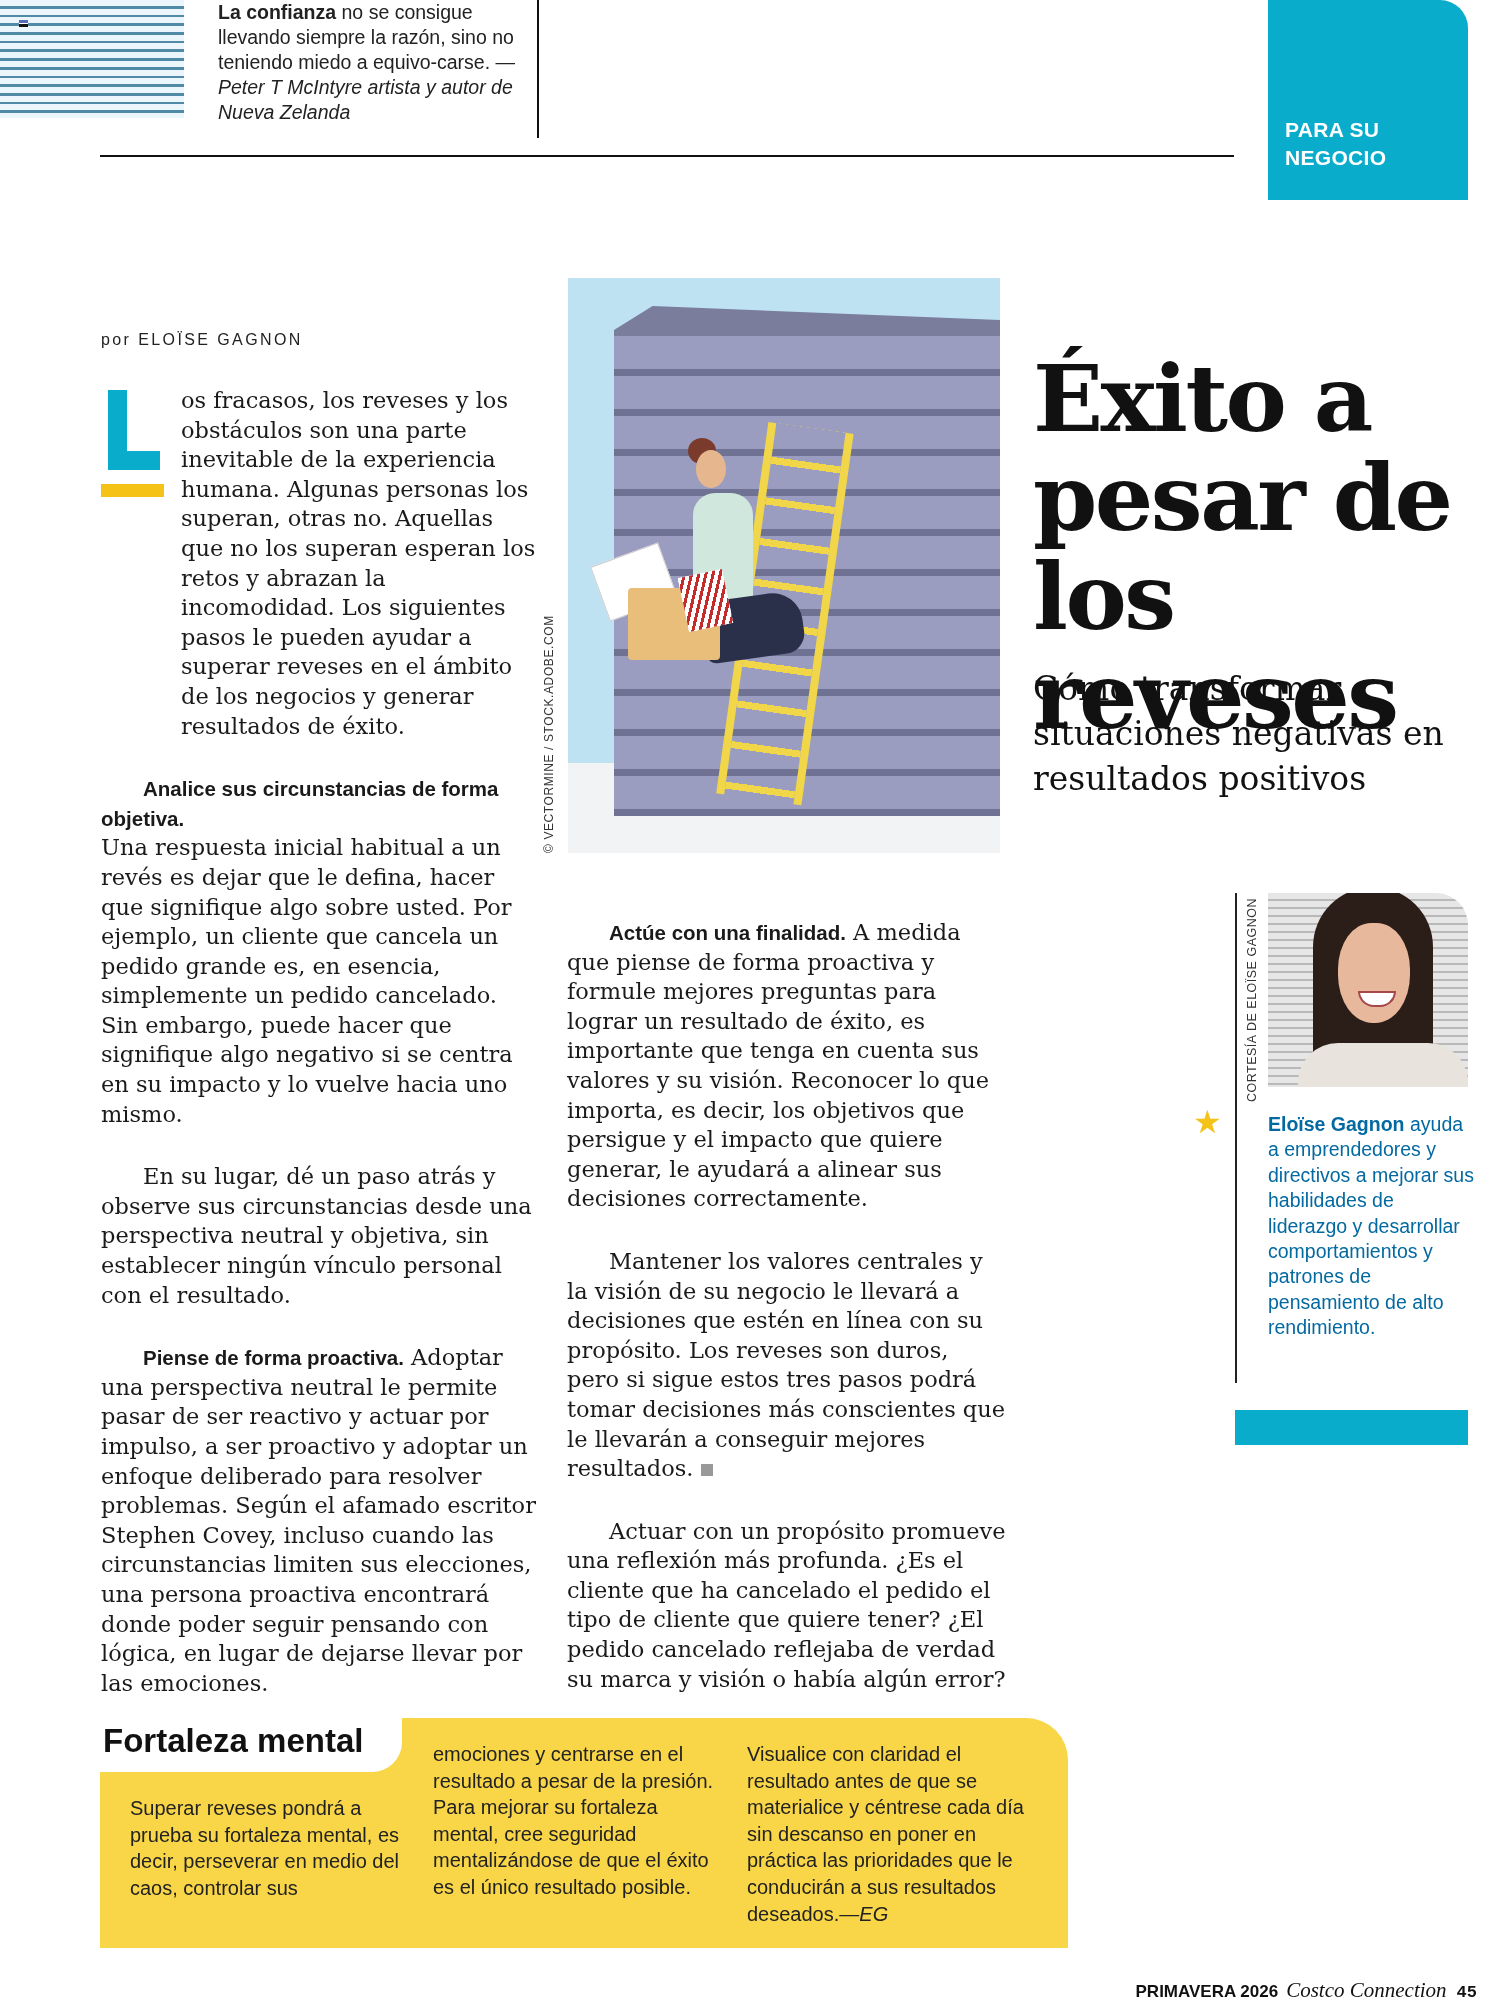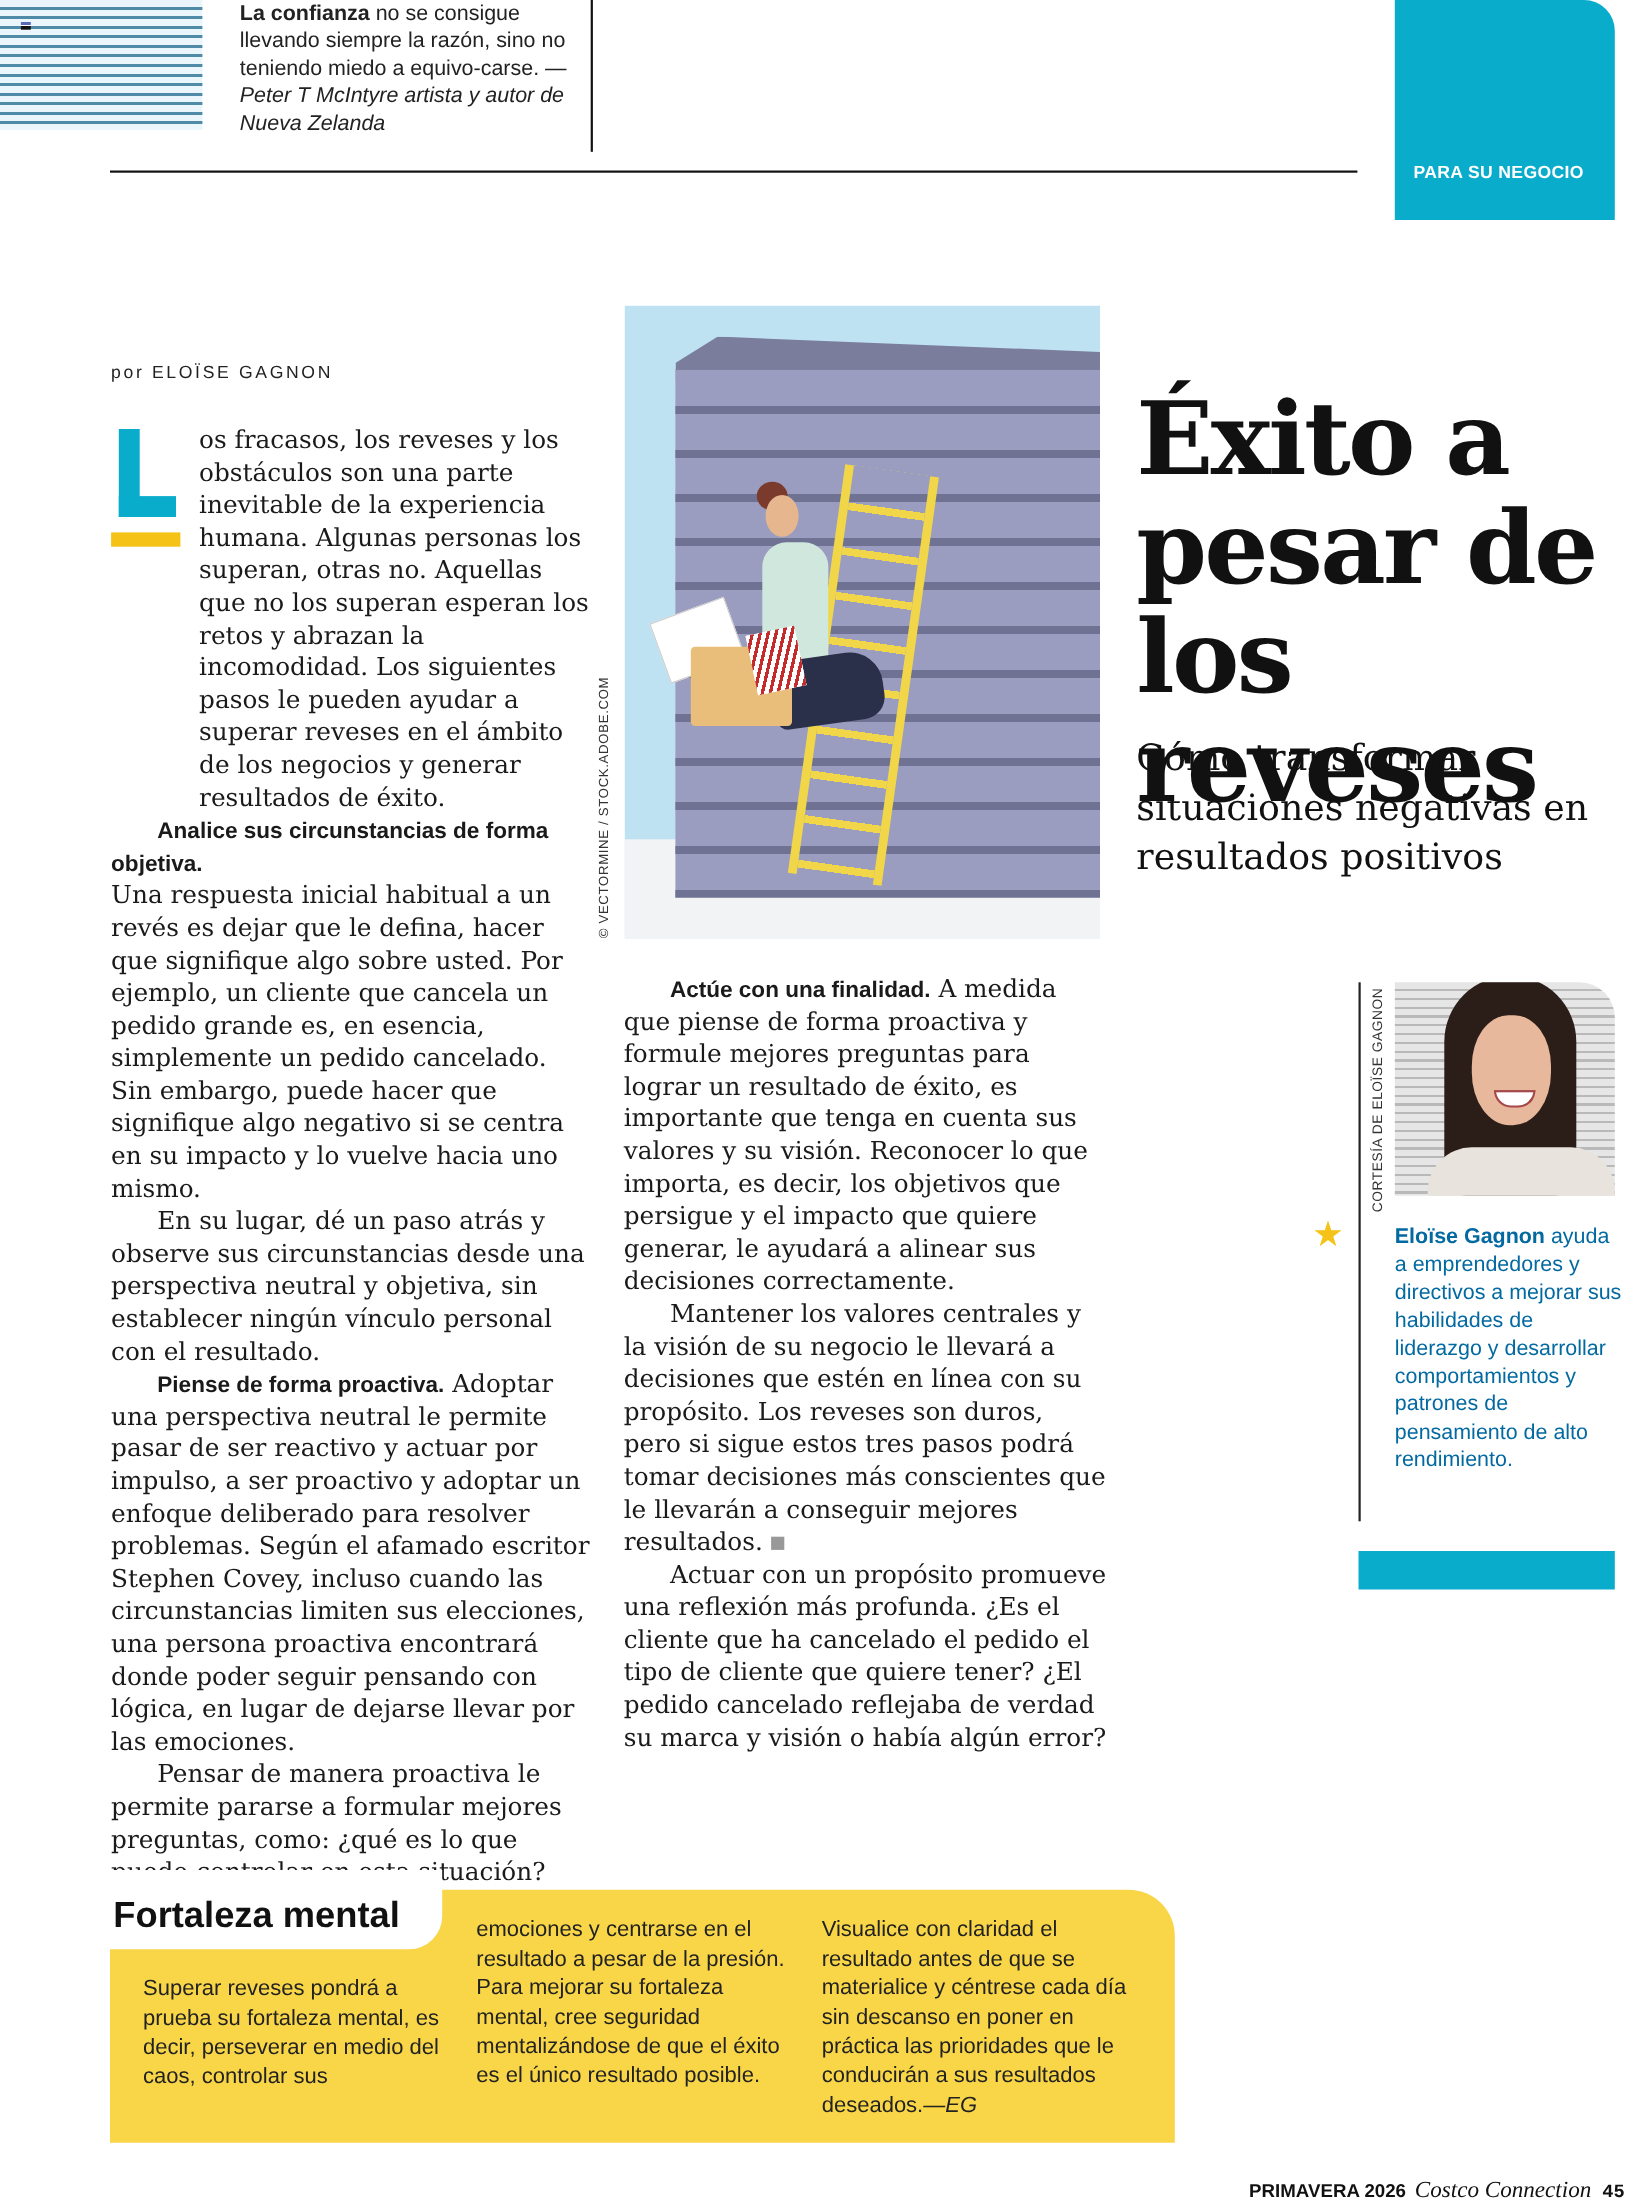--- a/index.html
+++ b/index.html
@@ -13,33 +13,33 @@
     background: repeating-linear-gradient(to bottom, #eaf6fb 0px, #eaf6fb 6px, #4f8aa6 6px, #4f8aa6 8.7px); }
   .stripe-mark { left:19px; top:20px; width:9px; height:7px; background:linear-gradient(#5a6ab8 0 40%, #fff 40% 55%, #111 55% 100%); }
 
   .quote { left:218px; top:0px; width:310px; font-size:19.5px; line-height:25px; color:#222; }
   .quote b { font-weight:bold; }
   .quote i { font-style:italic; }
   .vrule-top { left:537px; top:0; width:2px; height:138px; background:#111; }
   .hrule-top { left:100px; top:155px; width:1134px; height:2px; background:#111; }
 
   .section-tab { left:1268px; top:0; width:200px; height:200px; background:#0aaccc; border-top-right-radius:28px; }
-  .section-tab span { position:absolute; left:17px; bottom:28px; color:#fff; font-weight:bold; font-size:16px; line-height:28px; letter-spacing:0.3px; }
+  .section-tab span { position:absolute; left:17px; bottom:28px; color:#fff; font-weight:bold; font-size:21px; line-height:28px; letter-spacing:0.3px; }
 
   .byline { left:101px; top:331px; font-size:16px; letter-spacing:2.4px; color:#222; }
 
   
   .dropcap { left:108px; top:390px; width:52px; height:80px; }
   .dropcap .l-vert { position:absolute; left:0; top:0; width:19px; height:80px; background:#0aaccc; }
   .dropcap .l-horiz { position:absolute; left:0; top:61px; width:52px; height:19px; background:#0aaccc; }
   .dropcap-bar { left:101px; top:484px; width:63px; height:13px; background:#f5c218; }
 
   .col { font-size:22.5px; line-height:29.6px; color:#1a1a1a; }
   .col p { margin:0; }
-  .col .ind { text-indent:42px; }
+  .col .ind { text-indent:42px;margin-top:33px; }
   .col .hd { font-family:"Liberation Sans", "DejaVu Sans", sans-serif; font-weight:bold; font-size:20.5px; }
   .col1 { left:101px; top:386px; width:440px; }
   .col1 .first { padding-left:80px; }
   .col2 { left:567px; top:885px; width:440px; }
   .endmark { display:inline-block; width:12px; height:12px; background:#999; margin-left:8px; vertical-align:middle; }
 
   
   .illus { left:568px; top:278px; width:432px; height:575px; background:#bfe2f2; overflow:hidden; }
   .illus .ground { position:absolute; left:0; bottom:0; width:100%; height:90px; background:#f2f3f5; }
   .illus .wall-top { position:absolute; left:46px; top:28px; width:386px; height:40px; background:#7b7d9c; clip-path:polygon(0 60%, 10% 0, 100% 35%, 100% 100%, 0 100%); }

